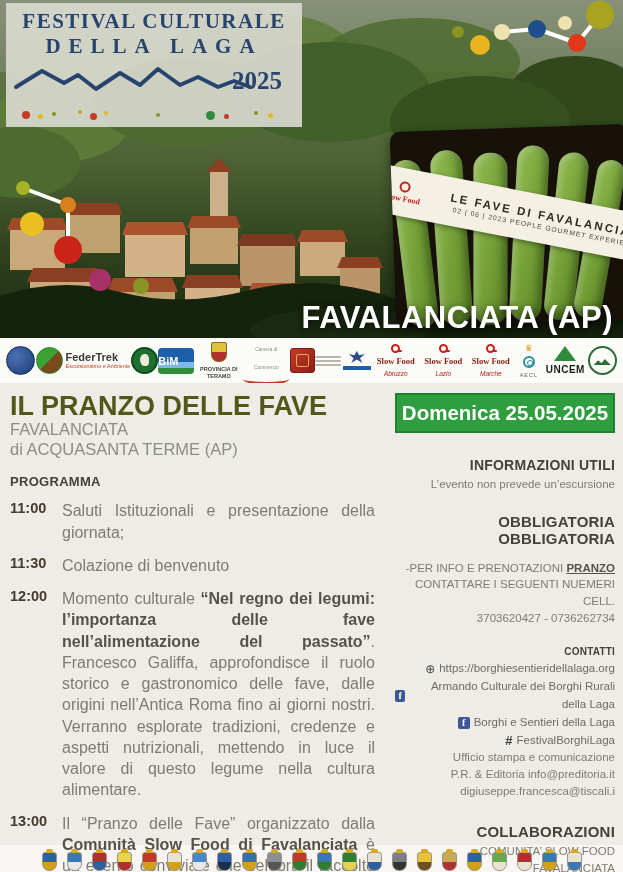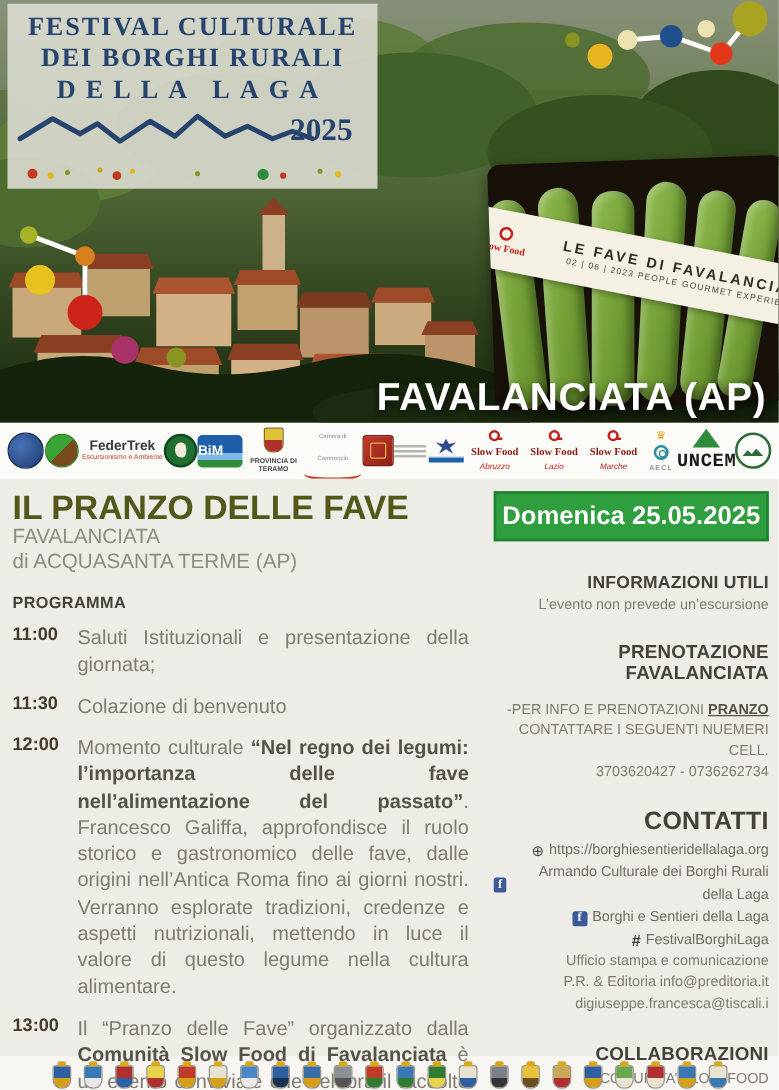--- a/index.html
+++ b/index.html
@@ -38,21 +38,21 @@
 
   .location{position:absolute;right:10px;bottom:2px;color:#fff;font-size:31px;font-weight:bold;
     letter-spacing:.5px;text-shadow:0 2px 8px rgba(0,0,0,.7);}
 
   
   .sponsor-strip{height:45px;background:#fbfbf8;display:flex;align-items:center;
     justify-content:space-between;padding:0 6px;overflow:hidden;}
   .sponsor{display:flex;align-items:center;gap:3px;flex-shrink:0;}
   .sp-circ-blue{width:27px;height:27px;border-radius:50%;background:radial-gradient(circle at 35% 35%,#4a72b8,#1d3a6e);border:1px solid #162c55;}
   .ft-circ{width:25px;height:25px;border-radius:50%;background:linear-gradient(135deg,#3aa335 50%,#7a4a1f 50%);border:1px solid #2e7d28;}
-  .ft-name{font-size:11px;font-weight:bold;color:#3a3a3a;display:block;line-height:1;text-align:center;}
+  .ft-name{font-size:11px;font-weight:bold;color:#3a3a3a;display:block;line-height:1;}
   .ft-sub{font-size:5.5px;color:#c23b22;font-style:normal;display:block;}
   .parco{width:27px;height:27px;border-radius:50%;background:#1e6f30;border:2px solid #0f4a1c;position:relative;box-sizing:border-box;}
   .parco::after{content:'';position:absolute;top:5px;left:7px;right:7px;bottom:6px;background:#f0ead8;border-radius:55% 45% 40% 60%;}
   .bim{width:36px;height:26px;border-radius:4px;color:#fff;font-weight:bold;font-size:11px;
     display:flex;align-items:center;justify-content:flex-start;
     background:linear-gradient(180deg,#1d5fa8 0 55%,#7db8e8 55% 78%,#2e8c3a 78% 100%);}
   .prov{display:flex;flex-direction:column;align-items:center;width:48px;}
   .prov-shield{width:14px;height:18px;border-radius:2px 2px 7px 7px;border:1px solid #8a6a1a;
     background:linear-gradient(180deg,#e0c23a 50%,#b03030 50%);}
   .prov-txt{font-size:5.5px;font-weight:bold;color:#444;text-align:center;line-height:1.1;margin-top:1px;}
@@ -72,21 +72,21 @@
   .sf-snail::after{content:'';position:absolute;right:-4px;bottom:-1px;width:5px;height:2px;background:#c2201a;border-radius:1px;}
   .sf-name{font-family:"Liberation Serif",serif;font-weight:bold;font-size:8.5px;color:#8a1a12;line-height:1.1;margin-top:1px;white-space:nowrap;}
   .sf-sub{font-size:6.5px;color:#c2201a;font-style:italic;}
   .aecl{display:flex;flex-direction:column;align-items:center;width:28px;}
   .aecl-crown{color:#e0a020;font-size:9px;line-height:1;}
   .aecl-spiral{width:12px;height:12px;border:2px solid #2a8c9c;border-radius:50%;box-sizing:border-box;position:relative;}
   .aecl-spiral::after{content:'';position:absolute;top:2px;left:2px;width:4px;height:4px;border:1px solid #2a8c9c;border-radius:50%;}
   .aecl-txt{font-size:5.5px;color:#666;letter-spacing:1px;margin-top:1px;}
   .uncem{display:flex;flex-direction:column;align-items:center;width:44px;}
   .uncem-mtn{width:0;height:0;border-left:11px solid transparent;border-right:11px solid transparent;border-bottom:15px solid #2e8c3a;}
-  .uncem-txt{font-size:15px;font-weight:bold;color:#1a1a1a;letter-spacing:.5px;font-family:Liberation Mono, monospace;}
+  .uncem-txt{font-size:10px;font-weight:bold;color:#1a1a1a;letter-spacing:.5px;}
   .stamp{width:29px;height:29px;border-radius:50%;border:2px solid #2e6b3a;box-sizing:border-box;position:relative;}
   .stamp::after{content:'';position:absolute;left:4px;right:4px;top:11px;height:6px;
     background:#2e6b3a;clip-path:polygon(0 100%,25% 20%,45% 70%,65% 0,100% 100%);}
 
   
   .main{position:relative;height:462px;background:#edece7;display:flex;
     padding:9px 8px 0 10px;box-sizing:border-box;}
   .col-left{width:365px;flex-shrink:0;padding-right:8px;}
   .col-right{flex:1;text-align:right;margin-left:12px;}
 
@@ -199,21 +199,20 @@
       <circle cx="80" cy="45" r="10" fill="#e8b520"></circle>
       <circle cx="102" cy="32" r="8" fill="#ede2b0"></circle>
       <circle cx="137" cy="29" r="9" fill="#1f4e8c"></circle>
       <circle cx="165" cy="23" r="7" fill="#ede2b0"></circle>
       <circle cx="177" cy="43" r="9" fill="#e03818"></circle>
       <circle cx="200" cy="15" r="14" fill="#a8a320"></circle>
     </svg>
 
     <div class="logo-card">
       <div class="logo-line">FESTIVAL CULTURALE</div>
-      <div class="logo-line">DEI BORGHI RURALI</div>
       <div class="logo-line l3">DELLA LAGA</div>
       <div class="logo-mtn">
         <svg width="284" height="36" viewBox="0 0 284 36">
           <polyline points="4,26 30,10 52,22 66,14 84,28 108,12 128,24 146,8 168,24 186,16 206,26 222,20 238,26" fill="none" stroke="#27446e" stroke-width="4" stroke-linecap="round" stroke-linejoin="round"></polyline>
         </svg>
         <span class="logo-year">2025</span>
       </div>
       <div class="logo-dots">
         <i style="left:16px;top:4px;width:8px;height:8px;background:#c23b22;"></i>
         <i style="left:32px;top:7px;width:5px;height:5px;background:#e0b91f;"></i>
@@ -351,28 +350,28 @@
       </div>
     </div>
 
     <div class="col-right">
       <div class="datebox">Domenica 25.05.2025</div>
 
       <div class="rhead">INFORMAZIONI UTILI</div>
       <div class="rsmall">L’evento non prevede un’escursione</div>
 
       <div class="rgap"></div>
-      <div class="rhead" style="font-size:15px;">PRENOTAZIONE FAVALANCIATA</div>
+      <div class="rhead" style="font-size:15px;">OBBLIGATORIA OBBLIGATORIA</div>
       <div class="rgap" style="height:10px;"></div>
       <div class="rsmall"><span>-PER INFO E PRENOTAZIONI </span><span class="rlink">PRANZO</span></div>
       <div class="rsmall">CONTATTARE I SEGUENTI NUEMERI CELL.</div>
       <div class="rsmall">3703620427 - 0736262734</div>
 
       <div class="rgap"></div>
-      <div class="rhead" style="font-size:20px;">CONTATTI</div>
+      <div class="rhead" style="font-size:10px;">CONTATTI</div>
       <div class="contact-line">
           <span class="globe">⊕</span>
           <span>https://borghiesentieridellalaga.org</span>
         </div>
       <div class="contact-line">
           <span class="fb-icon">f</span>
           <span>Armando Culturale dei Borghi Rurali della Laga</span>
         </div>
       <div class="contact-line">
           <span class="fb-icon">f</span>

